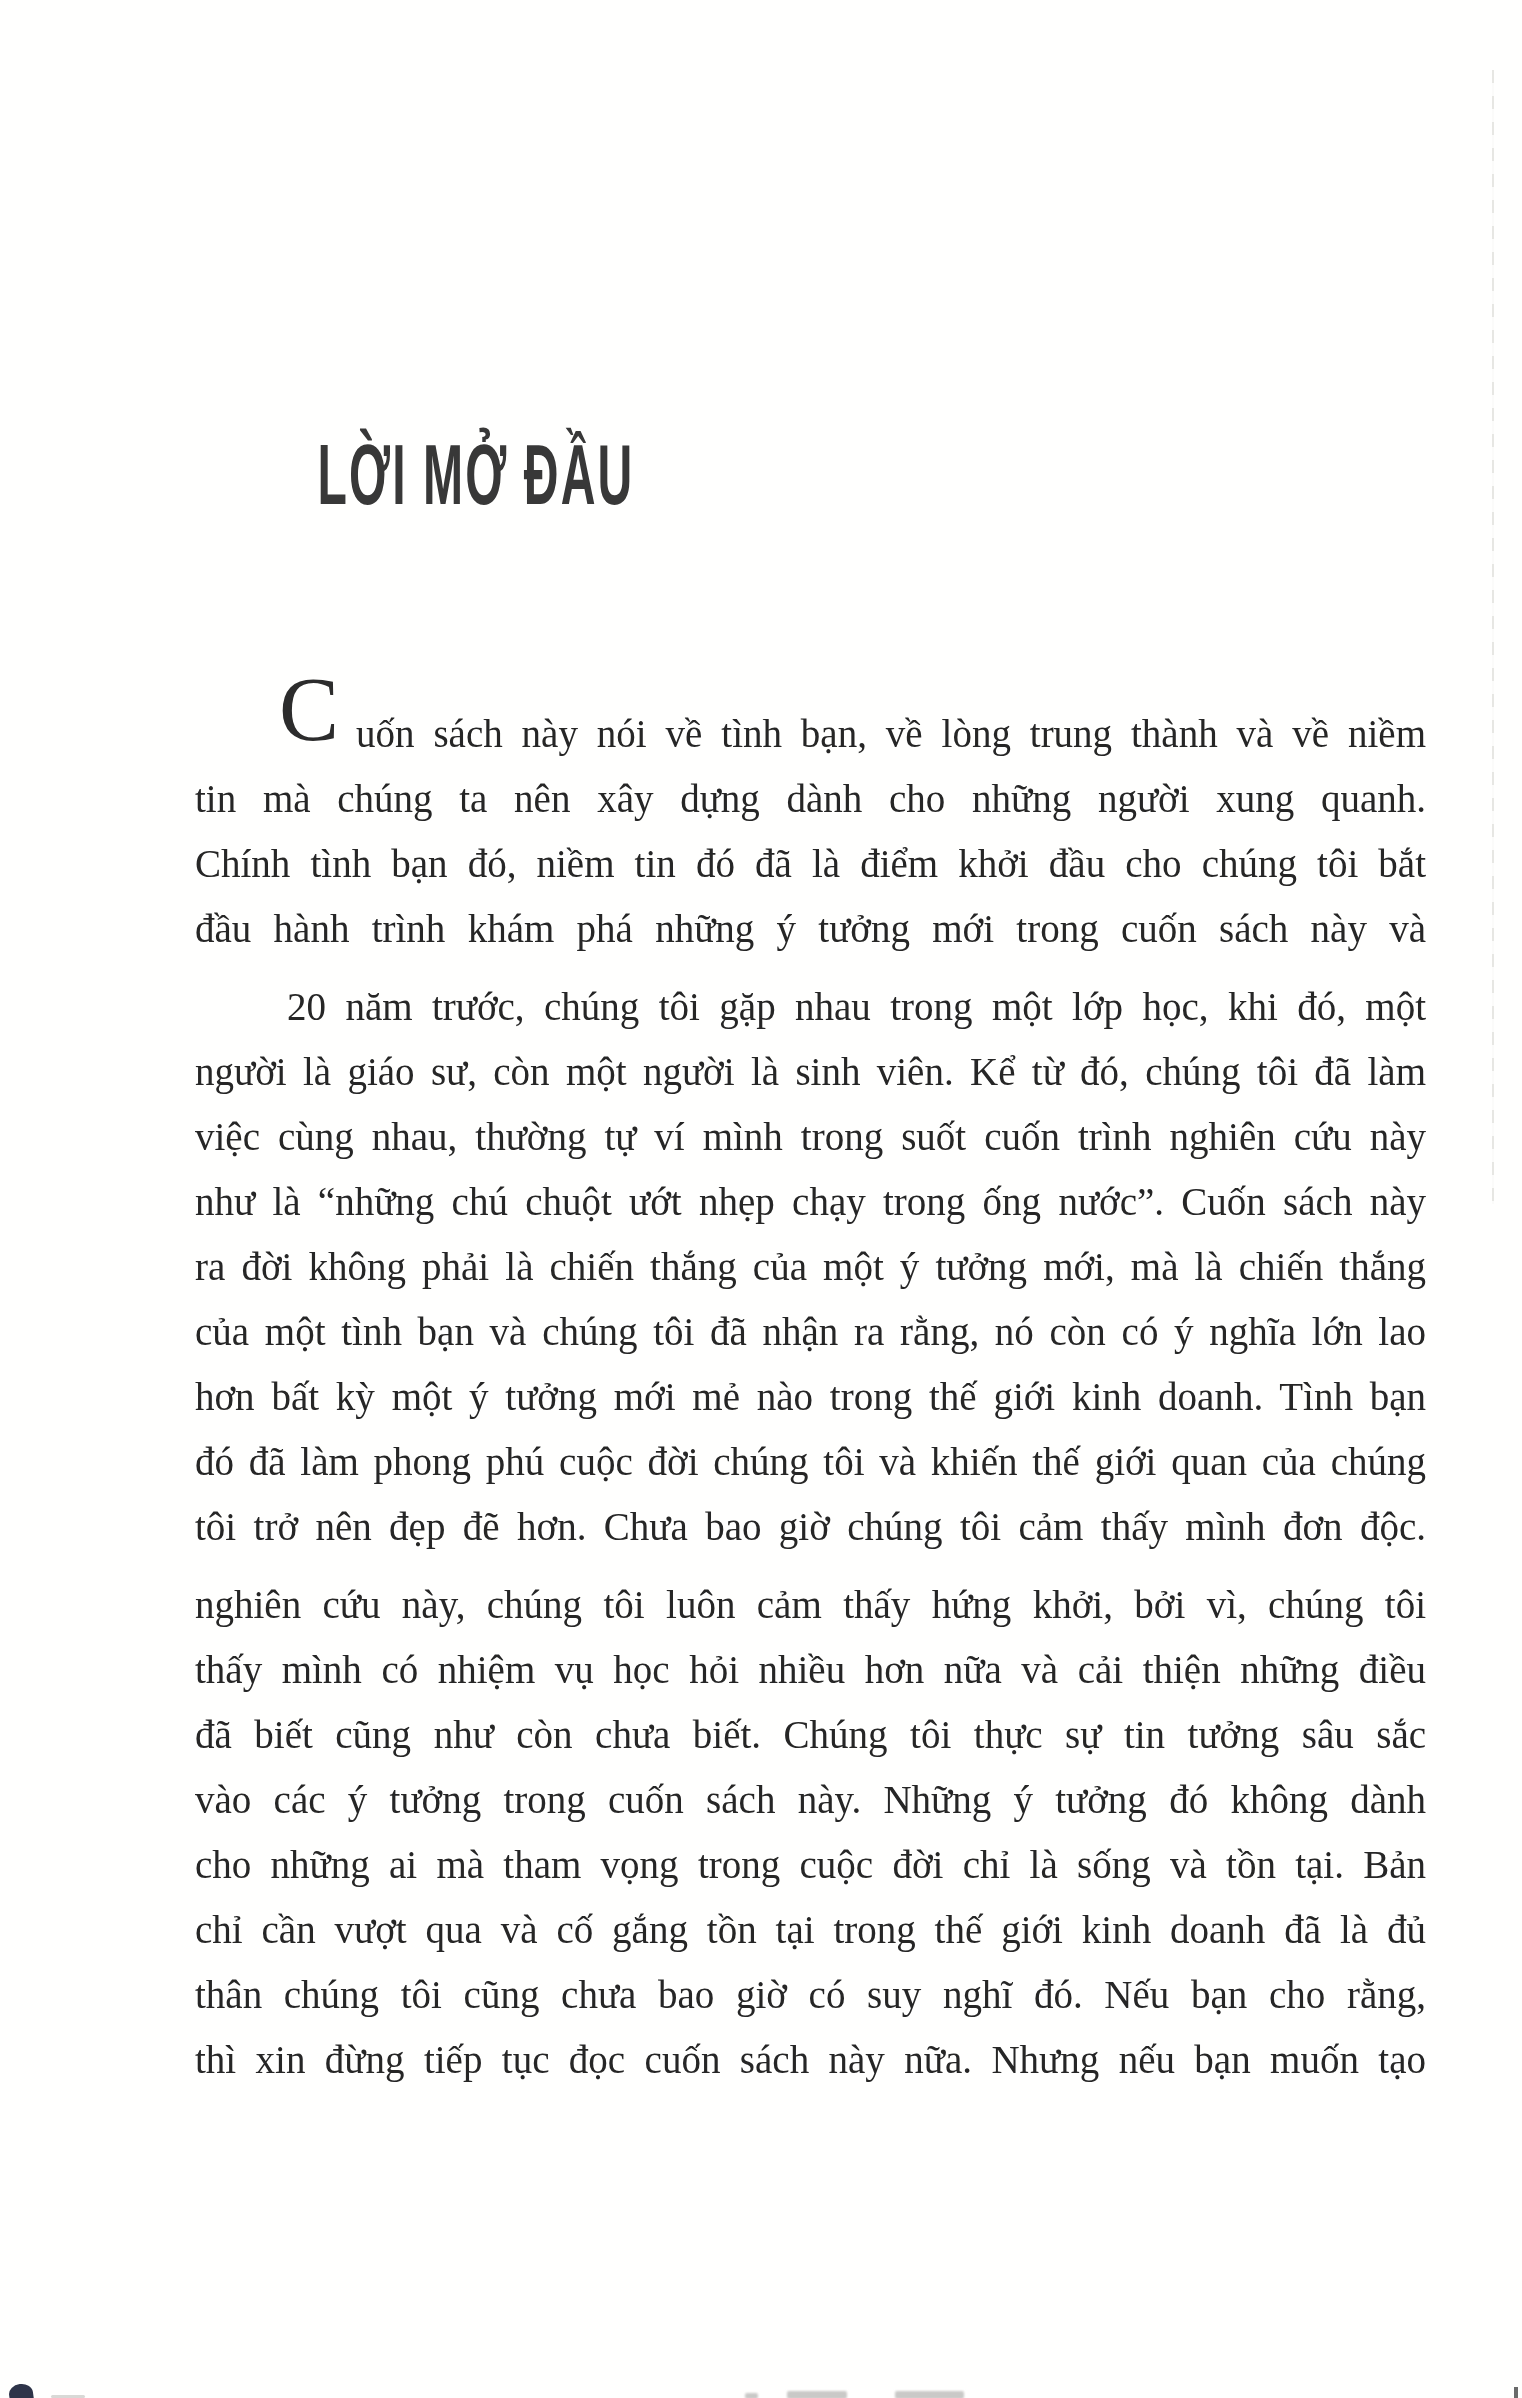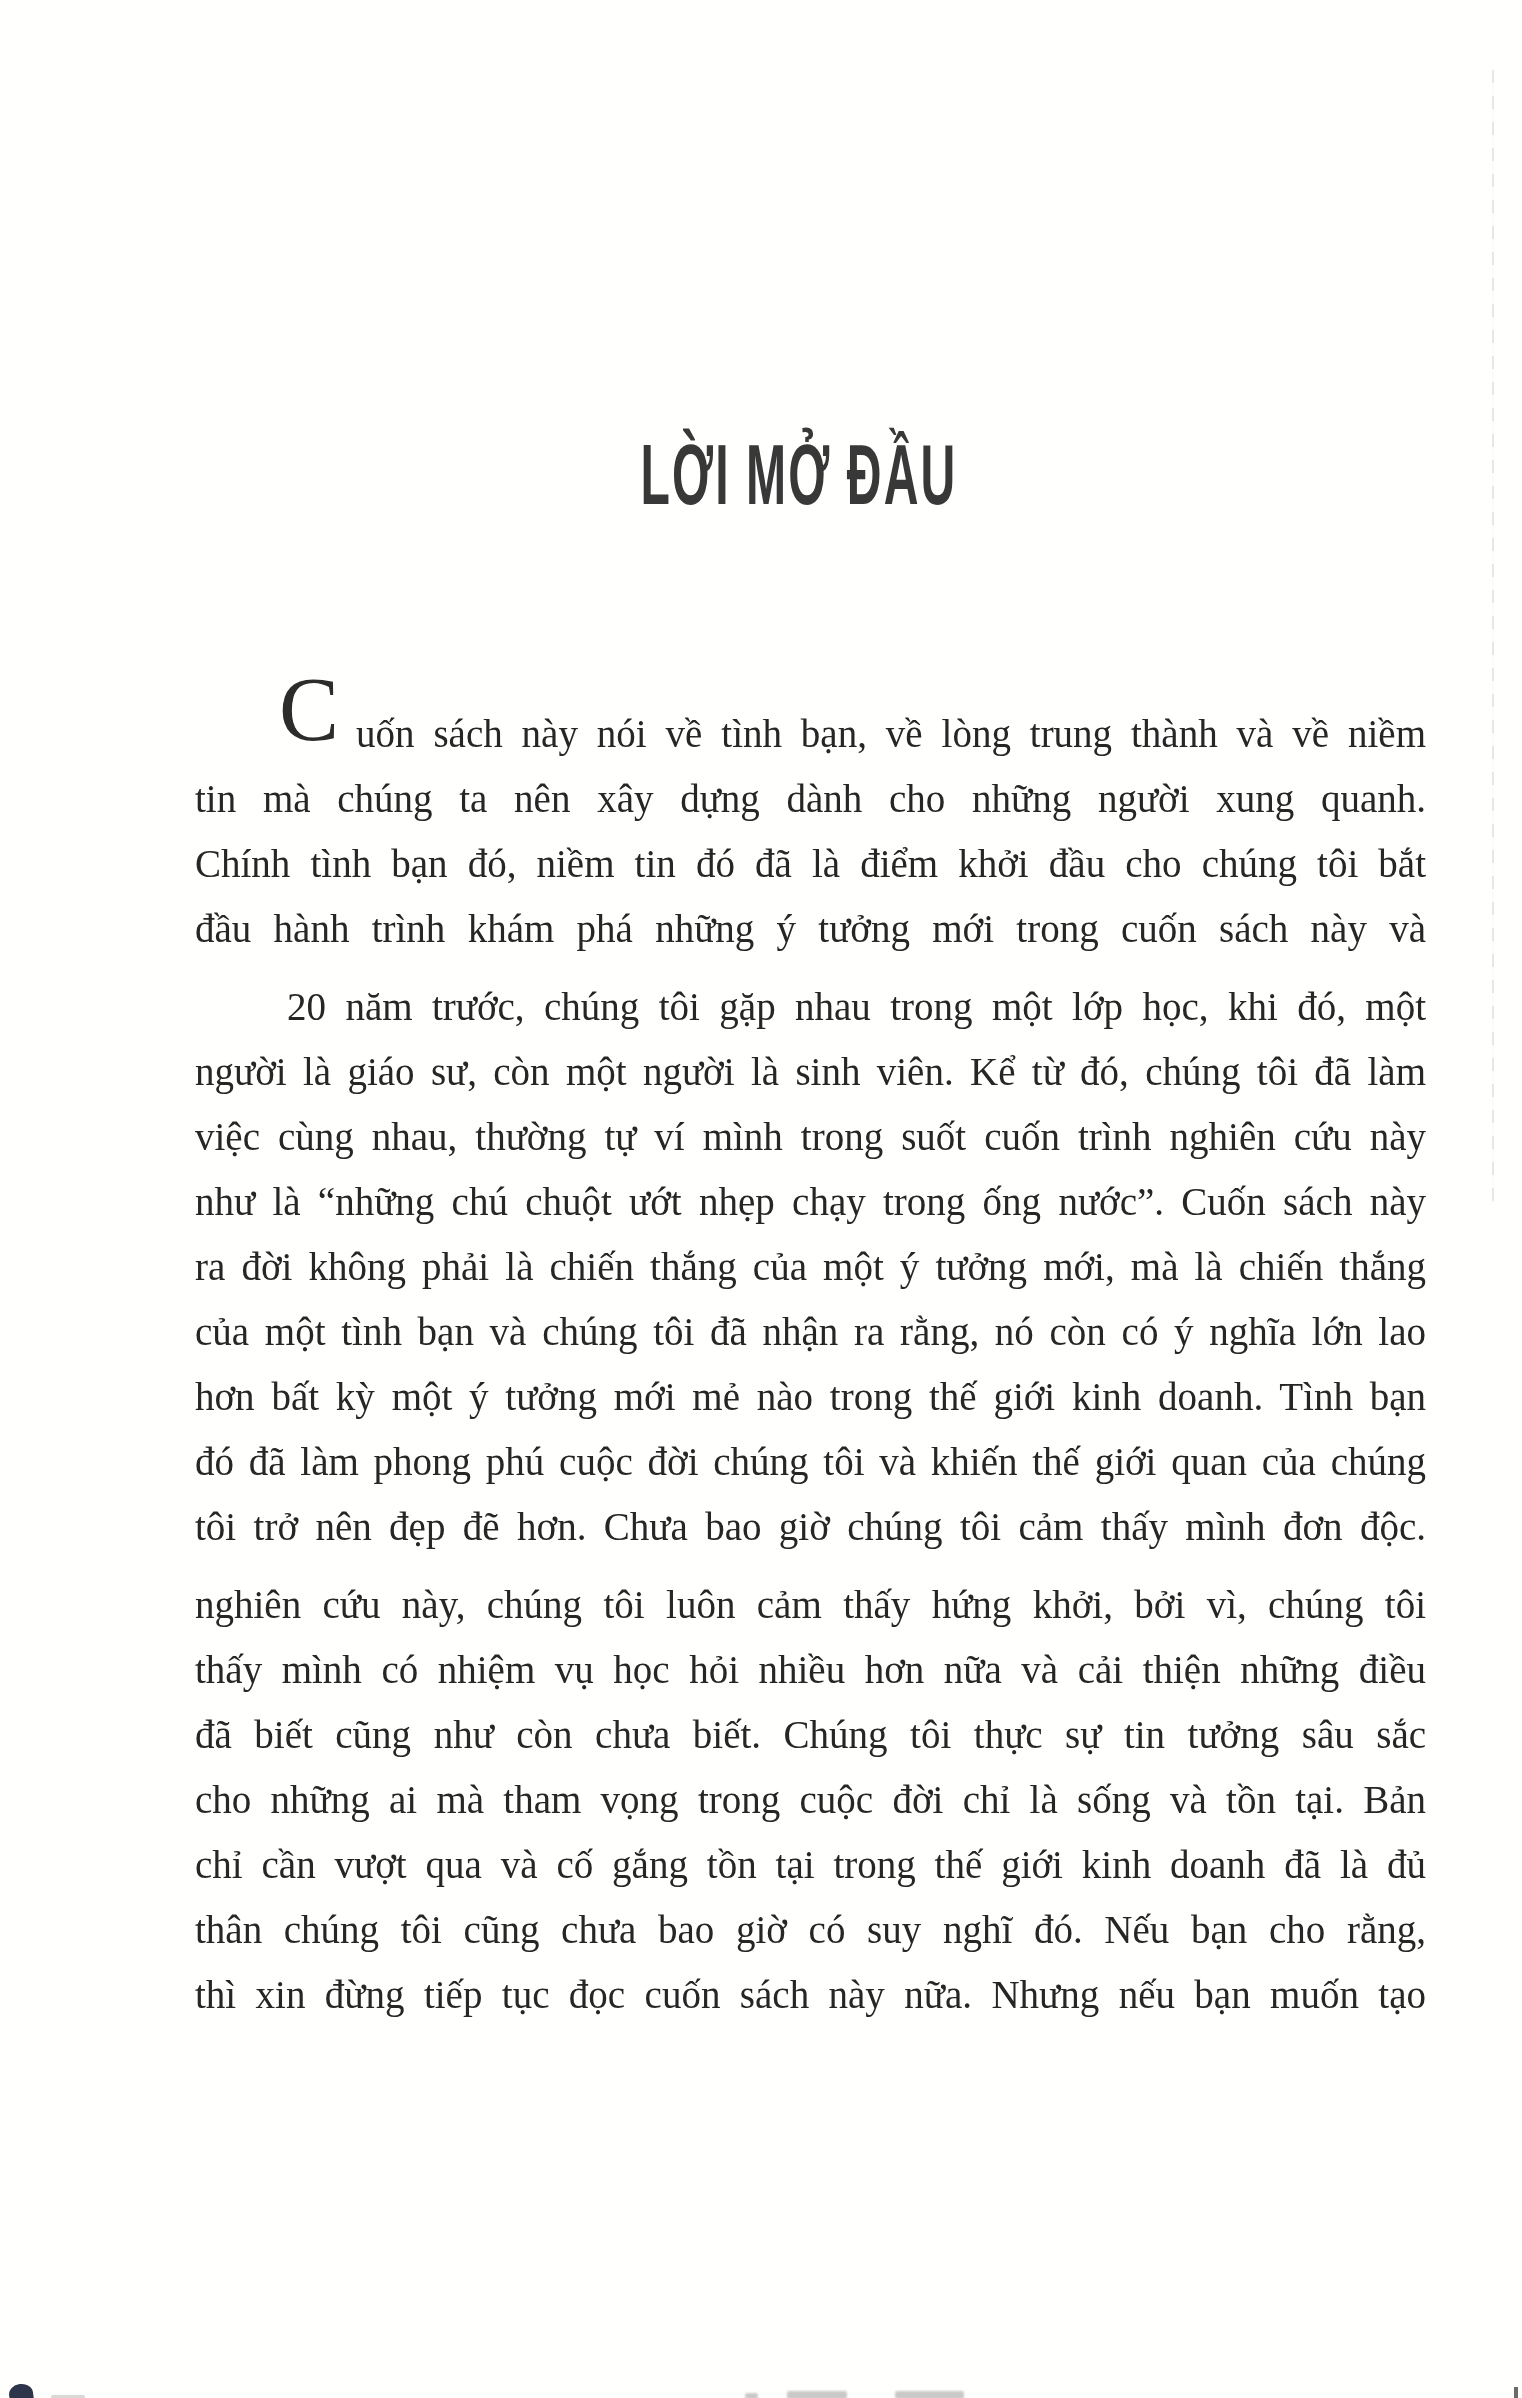--- a/index.html
+++ b/index.html
@@ -7,24 +7,23 @@
     position: relative;
     width: 1522px;
     height: 2399px;
     background: #fffffe;
     font-family: "Liberation Serif", serif;
     overflow: hidden;
   }
   
   .title-wrap {
     position: absolute;
-    left: 171px;
+    left: 193px;
     top: 429px;
     width: 1255px;
-    text-align: center;
   }
   .title {
     display: inline-block;
     font-family: "Liberation Sans", sans-serif;
     font-weight: bold;
     font-size: 86px;
     line-height: 1.05;
     letter-spacing: 3.7px;
     color: #383838;
     transform: scaleX(0.56);
@@ -138,20 +137,21 @@
       <div class="line">của một tình bạn và chúng tôi đã nhận ra rằng, nó còn có ý nghĩa lớn lao</div>
       <div class="line">hơn bất kỳ một ý tưởng mới mẻ nào trong thế giới kinh doanh. Tình bạn</div>
       <div class="line">đó đã làm phong phú cuộc đời chúng tôi và khiến thế giới quan của chúng</div>
       <div class="line">tôi trở nên đẹp đẽ hơn. Chưa bao giờ chúng tôi cảm thấy mình đơn độc.</div>
     </div>
 
     <div class="para">
       <div class="line">nghiên cứu này, chúng tôi luôn cảm thấy hứng khởi, bởi vì, chúng tôi</div>
       <div class="line">thấy mình có nhiệm vụ học hỏi nhiều hơn nữa và cải thiện những điều</div>
       <div class="line">đã biết cũng như còn chưa biết. Chúng tôi thực sự tin tưởng sâu sắc</div>
+      <div class="line">vào các ý tưởng trong cuốn sách này. Những ý tưởng đó không dành</div>
       <div class="line">cho những ai mà tham vọng trong cuộc đời chỉ là sống và tồn tại. Bản</div>
       <div class="line">chỉ cần vượt qua và cố gắng tồn tại trong thế giới kinh doanh đã là đủ</div>
       <div class="line">thân chúng tôi cũng chưa bao giờ có suy nghĩ đó. Nếu bạn cho rằng,</div>
       <div class="line">thì xin đừng tiếp tục đọc cuốn sách này nữa. Nhưng nếu bạn muốn tạo</div>
     </div>
   </div>
 
   <div class="edge-line-right"></div>
   <div class="ink-blob"></div>
   <div class="gray-dash"></div>

